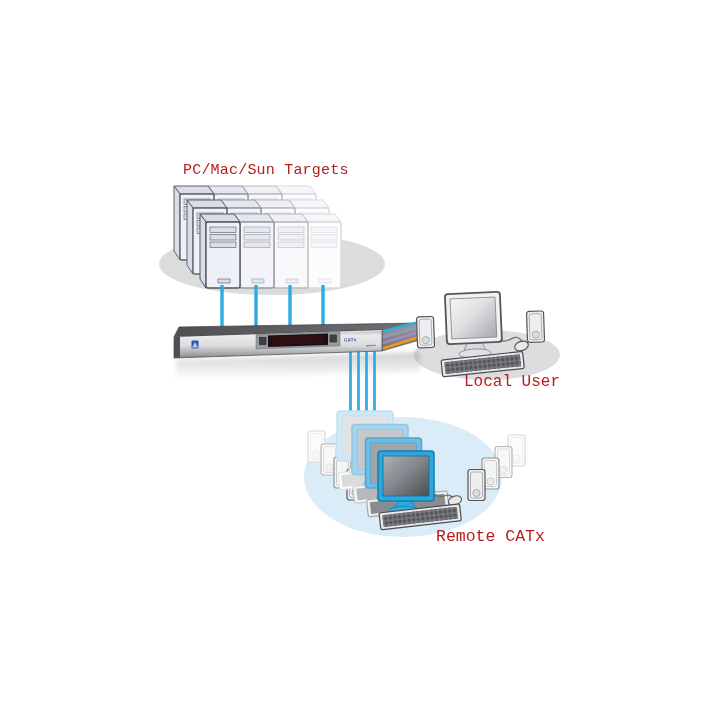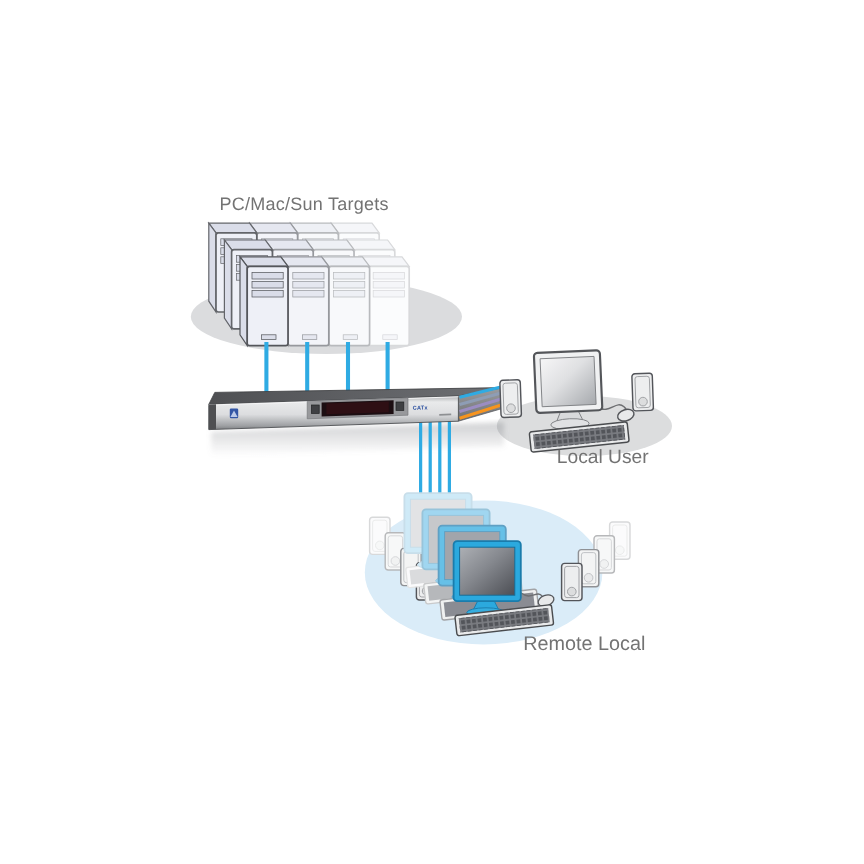--- a/index.html
+++ b/index.html
@@ -1,20 +1,20 @@
 <!DOCTYPE html>
 <html><head>
 <meta charset="utf-8">
 <style>
   html,body{margin:0;padding:0;background:#fff;}
   #stage{position:relative;width:720px;height:720px;background:#fff;overflow:hidden;
          font-family:"Liberation Sans",sans-serif;}
   #stage svg{position:absolute;left:0;top:0;}
-  .lbl{position:absolute;color:#737373;line-height:1;white-space:nowrap;
-       font-family:Liberation Sans, sans-serif;}
+  .lbl{position:absolute;color:#b91c1c;line-height:1;white-space:nowrap;
+       font-family:Liberation Mono, monospace;}
   .lbl.targets{left:183px;top:163px;font-size:15px;letter-spacing:.2px;}
   .lbl.local{left:464px;top:374px;font-size:16px;}
   .lbl.remote{left:436px;top:529px;font-size:16.5px;}
   .brandtext{font-family:"Liberation Sans",sans-serif;font-size:4.6px;font-weight:bold;
              fill:#2A4FA0;letter-spacing:.2px;}
 </style>
 </head>
 <body>
 
 <div id="stage">
@@ -199,15 +199,15 @@
         <rect x="0" y="0" width="81" height="17" rx="2" fill="#E9EAEB" stroke="#4A4C4F" stroke-width="1.2"></rect>
         <rect x="3" y="2.5" width="75" height="12" fill="#7A7C81"></rect>
         <rect x="3" y="2.5" width="75" height="12" fill="url(#keysPat)"></rect>
       </g>
     </g>
   </g>
 </svg>
 
 <div class="lbl targets">PC/Mac/Sun Targets</div>
 <div class="lbl local">Local User</div>
-<div class="lbl remote">Remote Local</div>
+<div class="lbl remote">Remote CATx</div>
 
 </div>
 
 </body></html>

